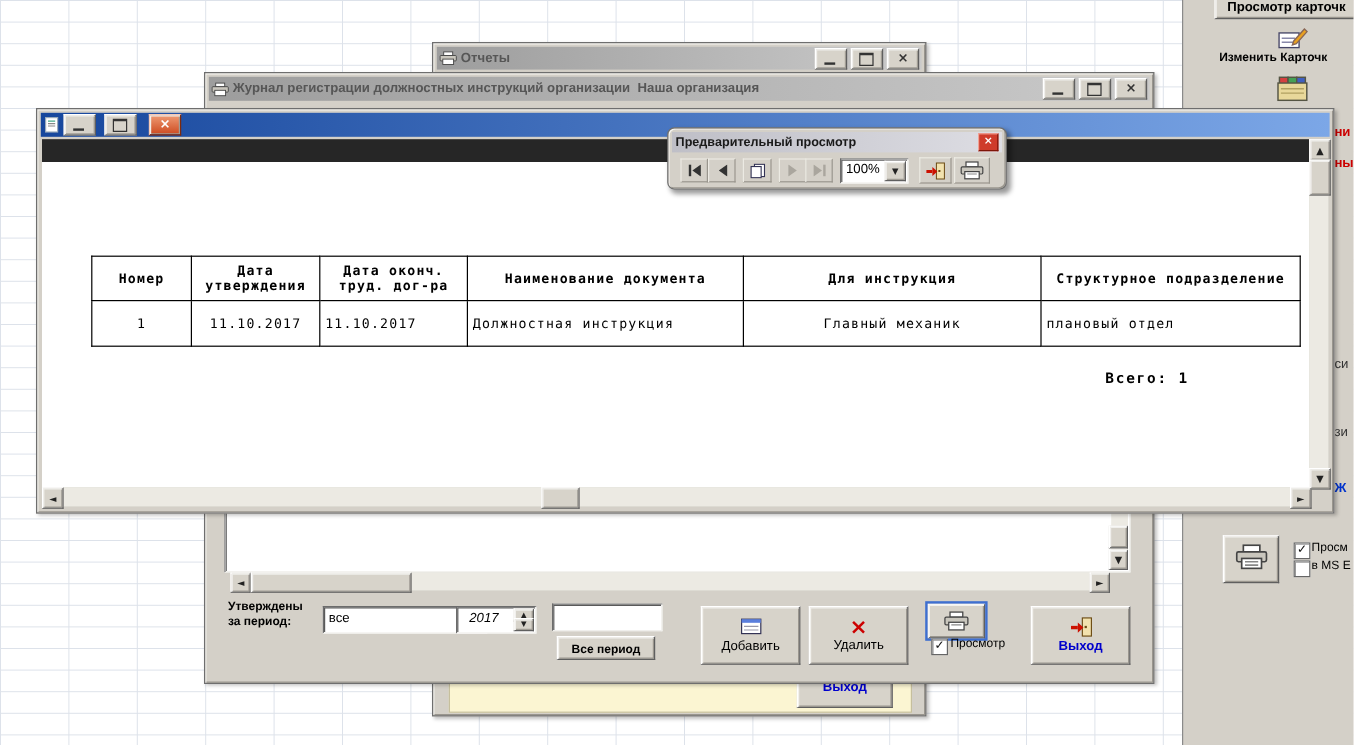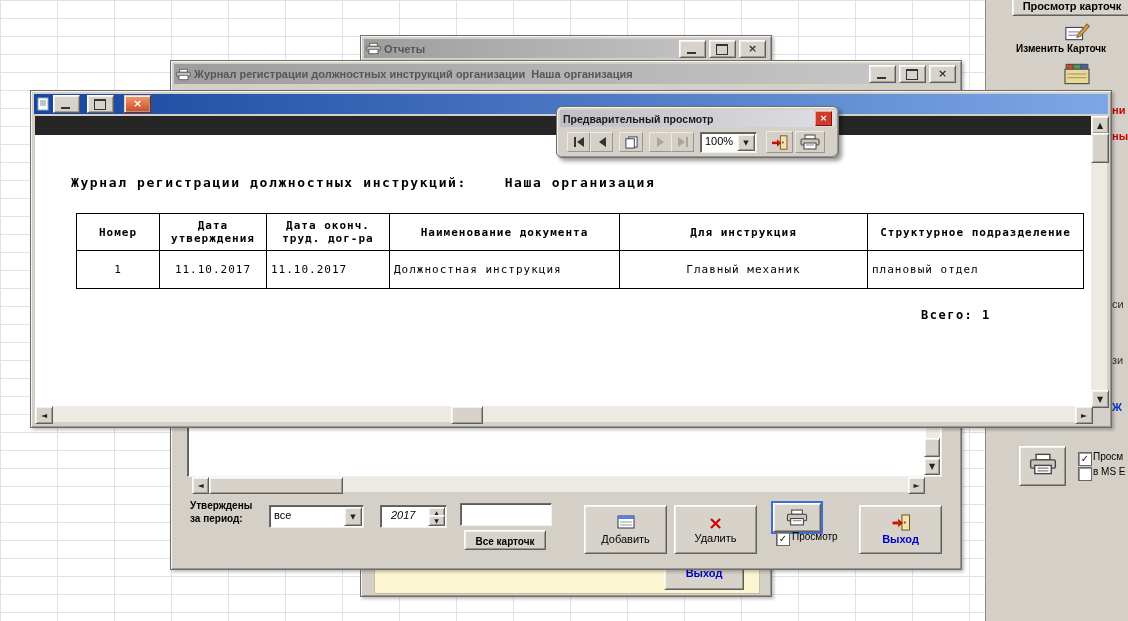--- a/index.html
+++ b/index.html
@@ -184,41 +184,41 @@
       <span>◄</span>
     </div>
     <div class="sb-el" style="left:38px;top:416px;width:132px;height:15px;"></div>
     <div class="sb-el" style="left:737px;top:416px;width:15px;height:15px;">
       <span>►</span>
     </div>
 
     <div class="lbl pre-line" style="left:19px;top:438px;font-weight:bold;line-height:13px;">Утверждены
 за период:</div>
 
-    <div class="sunken" style="left:98px;top:444px;width:93px;height:21px;">
+    <div class="sunken" style="left:98px;top:444px;width:93px;height:21px;padding-left:42px;">
       <span style="position:absolute;left:4px;top:3px;font-size:11px;">все</span>
       <span class="combo-btn">
         <span>▼</span>
       </span>
     </div>
 
     <div class="sunken" style="left:209px;top:444px;width:65px;height:21px;">
       <span style="position:absolute;left:10px;top:3px;font-size:11px;font-style:italic;">2017</span>
       <span class="sb-el" style="top:1px;right:1px;width:15px;height:9px;font-size:6px;">
         <span>▲</span>
       </span>
       <span class="sb-el" style="bottom:1px;right:1px;width:15px;height:9px;font-size:6px;">
         <span>▼</span>
       </span>
     </div>
 
     <input class="sunken" style="left: 289px; top: 442px; width: 84px; height: 21px; font-size: 11px; padding: 0px 3px; outline: none;">
 
     <div class="btn" style="left:293px;top:469px;width:80px;height:18px;text-align:center;">
-      <span style="font:bold 10px 'Liberation Sans',sans-serif;line-height:16px;">Все карточк</span>
+      <span style="font:bold 10px 'Liberation Sans',sans-serif;line-height:16px;">Все период</span>
     </div>
 
     <div class="btn" style="left:413px;top:444px;width:81px;height:47px;display:flex;flex-direction:column;align-items:center;justify-content:center;gap:3px;">
       <span style="display:flex;">
         <svg width="20" height="16" viewBox="0 0 20 16">
           <rect x="2" y="2" width="16" height="12" fill="#fff" stroke="#335"></rect>
           <rect x="2" y="2" width="16" height="3" fill="#5a7edc"></rect>
           <line x1="4" y1="8" x2="16" y2="8" stroke="#99a"></line>
           <line x1="4" y1="11" x2="16" y2="11" stroke="#99a"></line>
         </svg>
@@ -276,21 +276,20 @@
           <span class="g-max"></span>
         </span>
       <span class="wbtn red">
           <span class="g-x">×</span>
         </span>
     </div>
 
     <div class="rpt-dark" style="left:4px;top:25px;width:1056px;height:19px;"></div>
 
     <div class="rpt-page" style="left:4px;top:44px;width:1056px;height:271px;">
-      <div class="rpt-heading" style="left:36px;top:40px;">Журнал регистрации должностных инструкций:    Наша организация</div>
 
       <table class="rpt-table" style="left:41px;top:78px;width:1007px;">
         <colgroup>
           <col style="width:83px">
             <col style="width:107px">
             <col style="width:123px">
           <col style="width:230px">
             <col style="width:248px">
             <col style="width:216px">
         </colgroup>

